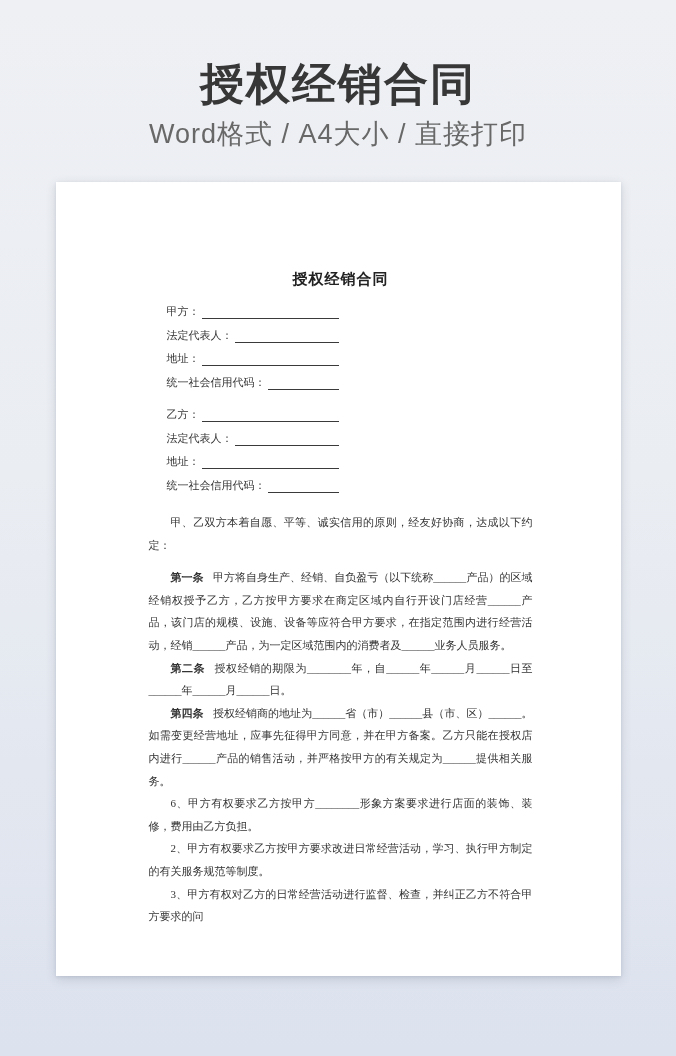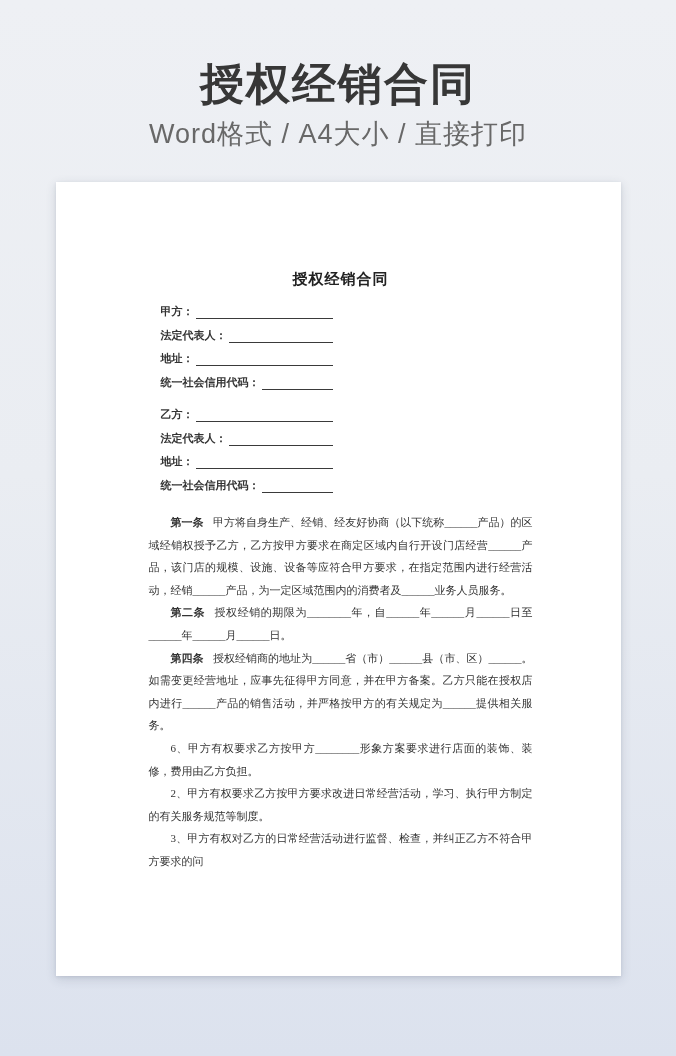--- a/index.html
+++ b/index.html
@@ -45,23 +45,22 @@
   }
   .doc-title {
     font-size: 15px;
     line-height: 18px;
     font-weight: bold;
     text-align: center;
     color: #222222;
     letter-spacing: 1px;
   }
   .party-block {
-    margin-left: 12px;
+    margin-left: 18px;
     margin-top: 15px;
-    font-weight: bold;
   }
   .party-block.second {
     margin-top: 9px;
   }
   .party-row {
     display: flex;
     width: 172px;
     height: 23.5px;
     align-items: flex-start;
     font-size: 11px;
@@ -143,22 +142,23 @@
       <span class="party-label">地址：</span>
       <span class="party-blank"></span>
     </div>
     <div class="party-row">
       <span class="party-label">统一社会信用代码：</span>
       <span class="party-blank"></span>
     </div>
   </div>
 
   <div class="body-text">
+    <p class="para intro">甲、乙双方本着自愿、平等、诚实信用的原则，经友好协商，达成以下约定：</p>
 
-    <p class="para"><span class="clause-label">第一条</span><span>甲方将自身生产、经销、经友好协商（以下统称______产品）的区域经销权授予乙方，乙方按甲方要求在商定区域内自行开设门店经营______产品，该门店的规模、设施、设备等应符合甲方要求，在指定范围内进行经营活动，经销______产品，为一定区域范围内的消费者及______业务人员服务。</span></p>
+    <p class="para"><span class="clause-label">第一条</span><span>甲方将自身生产、经销、自负盈亏（以下统称______产品）的区域经销权授予乙方，乙方按甲方要求在商定区域内自行开设门店经营______产品，该门店的规模、设施、设备等应符合甲方要求，在指定范围内进行经营活动，经销______产品，为一定区域范围内的消费者及______业务人员服务。</span></p>
 
     <p class="para"><span class="clause-label">第二条</span><span>授权经销的期限为________年，自______年______月______日至______年______月______日。</span></p>
 
 
     <p class="para"><span class="clause-label">第四条</span><span>授权经销商的地址为______省（市）______县（市、区）______。如需变更经营地址，应事先征得甲方同意，并在甲方备案。乙方只能在授权店内进行______产品的销售活动，并严格按甲方的有关规定为______提供相关服务。</span></p>
 
 
     <p class="para"><span>6、甲方有权要求乙方按甲方________形象方案要求进行店面的装饰、装修，费用由乙方负担。</span></p>
 
     <p class="para"><span>2、甲方有权要求乙方按甲方要求改进日常经营活动，学习、执行甲方制定的有关服务规范等制度。</span></p>

